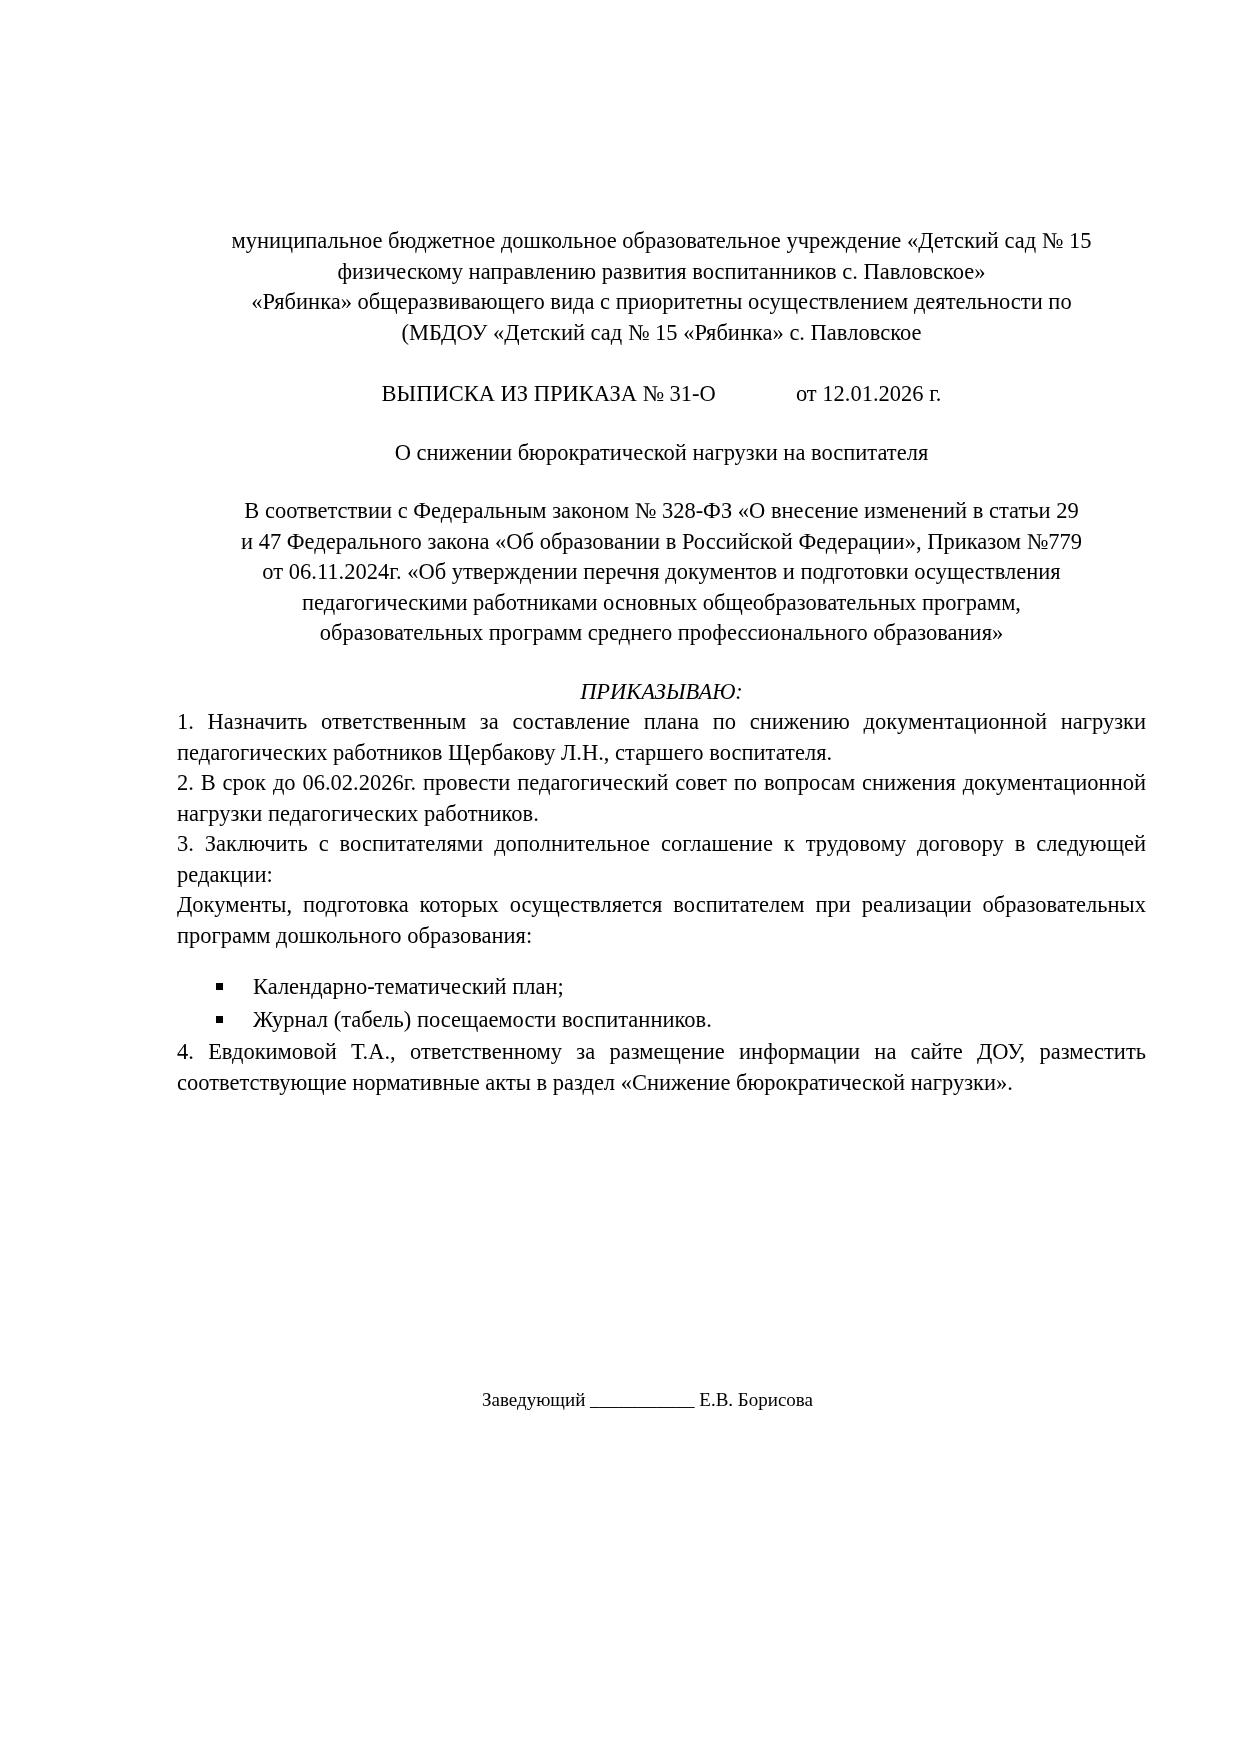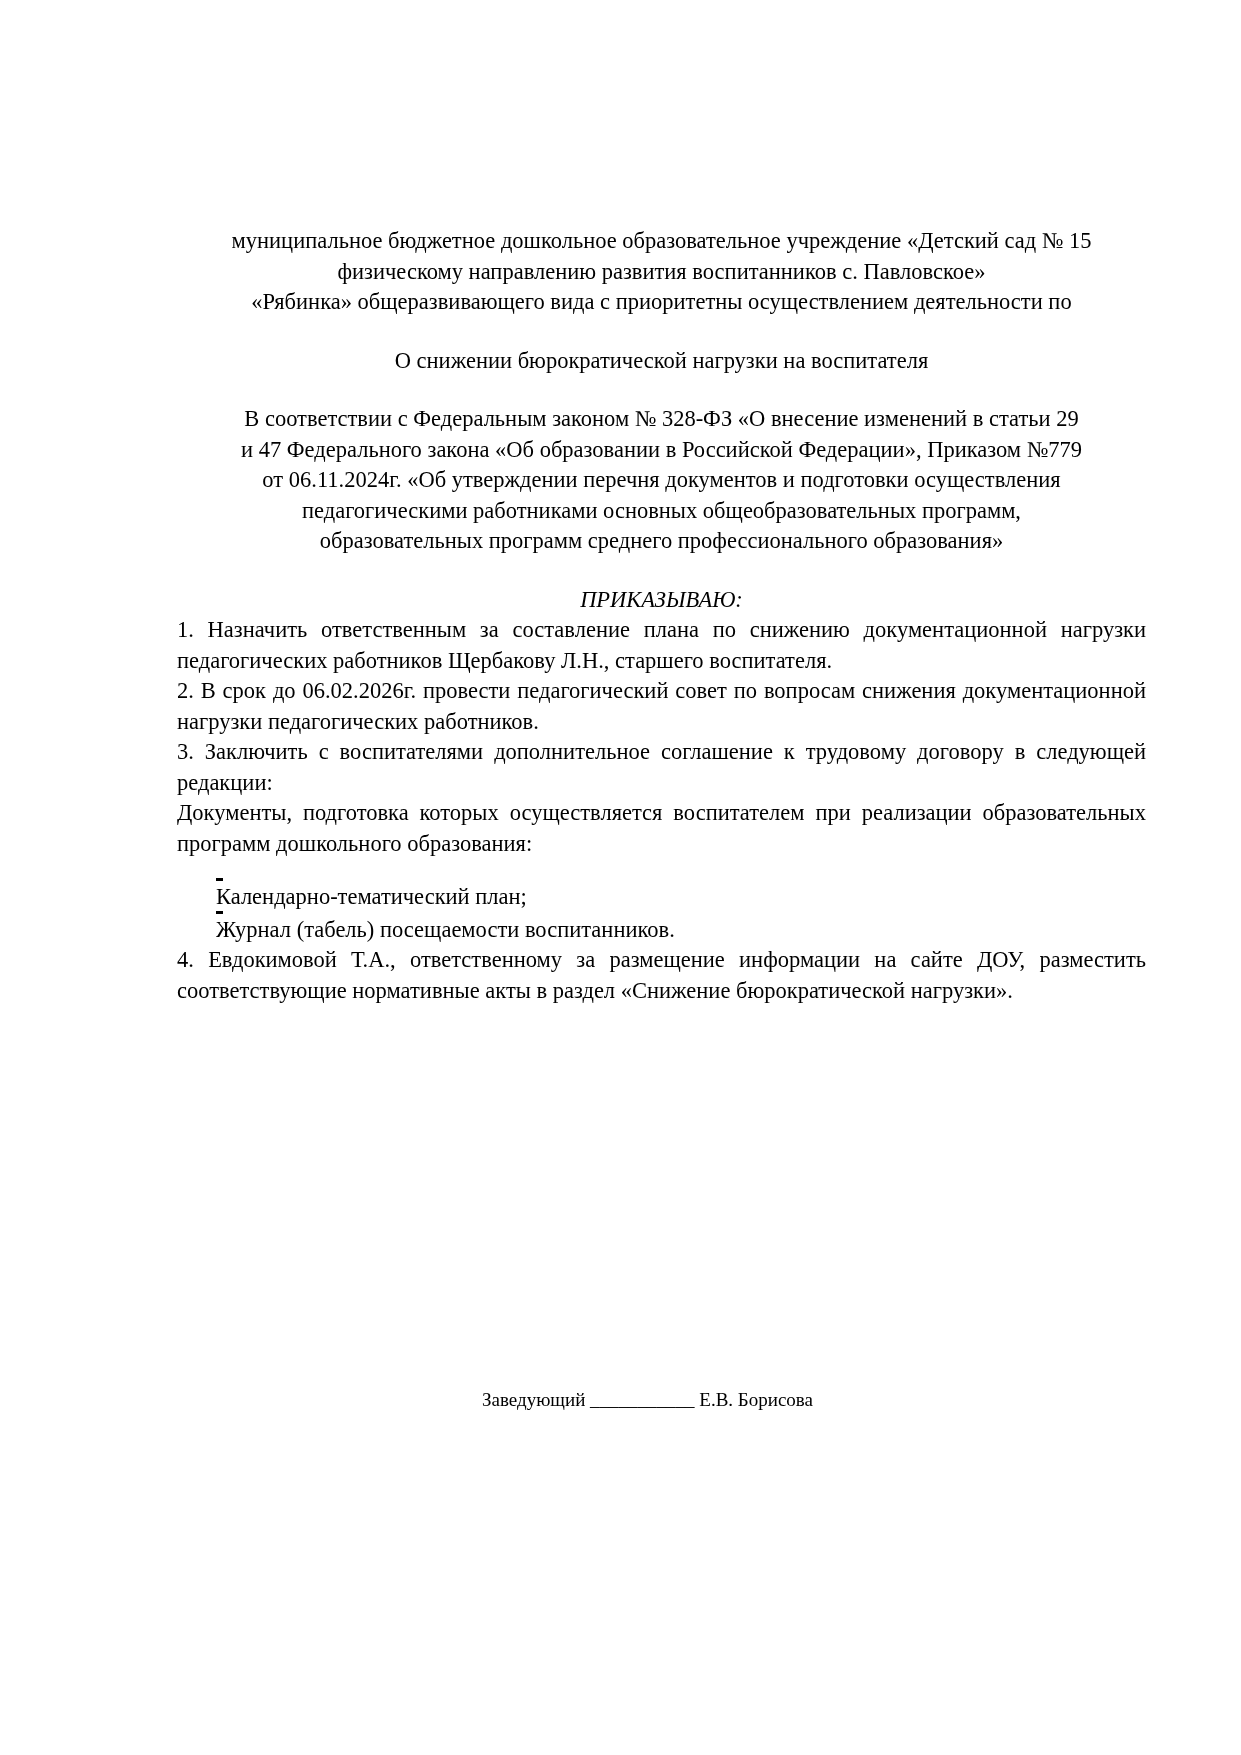--- a/index.html
+++ b/index.html
@@ -22,21 +22,21 @@
     .subject { margin-top: 28px; }
     .basis { margin-top: 28px; }
     .basis span { display: block; }
     .decree { margin-top: 28px; font-style: italic; }
     p.item { margin: 0; }
     .item1 { margin-top: 26px; }
     .item2 { margin-top: 26px; }
     .item3 { margin-top: 26px; }
     .docs { margin-top: 26px; }
     ul.doc-list { list-style: none; margin: 20px 0 0 0; padding: 0 0 0 39px; }
-    ul.doc-list li { display: flex; align-items: flex-start; height: 33px; flex-direction: column; }
+    ul.doc-list li { display: flex; align-items: center; height: 33px; }
     ul.doc-list li .bullet {
       display: inline-block; width: 7px; height: 7px; background: #000;
       margin-right: 30px; position: relative; top: -1px;
     }
     .item4 { margin-top: 21px; }
     .item5 { margin-top: 26px; }
     .signature {
       position: absolute; left: 482px; top: 1385px;
       font-size: 19px; line-height: 30px; white-space: pre;
     }
@@ -44,22 +44,27 @@
 </head>
 <body>
 
 <div class="page">
   <div class="content">
 
     <div class="header-block center">
       <span class="header-line">муниципальное бюджетное дошкольное образовательное учреждение  «Детский сад № 15</span>
       <span class="header-line">физическому направлению развития воспитанников с. Павловское»</span>
       <span class="header-line">«Рябинка» общеразвивающего вида с приоритетны осуществлением деятельности по</span>
+      <span class="header-line">(МБДОУ «Детский сад № 15 «Рябинка» с. Павловское</span>
     </div>
 
+    <div class="title-line">
+      <span class="order-no">ВЫПИСКА ИЗ ПРИКАЗА № 31-О</span>
+      <span>от 12.01.2026 г.</span>
+    </div>
 
     <div class="subject center">О снижении бюрократической нагрузки на воспитателя</div>
 
     <div class="basis center">
       <span>В соответствии с Федеральным законом № 328-ФЗ «О внесение изменений в статьи 29</span>
       <span>и 47 Федерального закона «Об образовании в Российской Федерации», Приказом №779</span>
       <span>от 06.11.2024г. «Об утверждении перечня документов и подготовки осуществления</span>
       <span>педагогическими работниками основных общеобразовательных программ,</span>
       <span>образовательных программ среднего профессионального образования»</span>
     </div>

